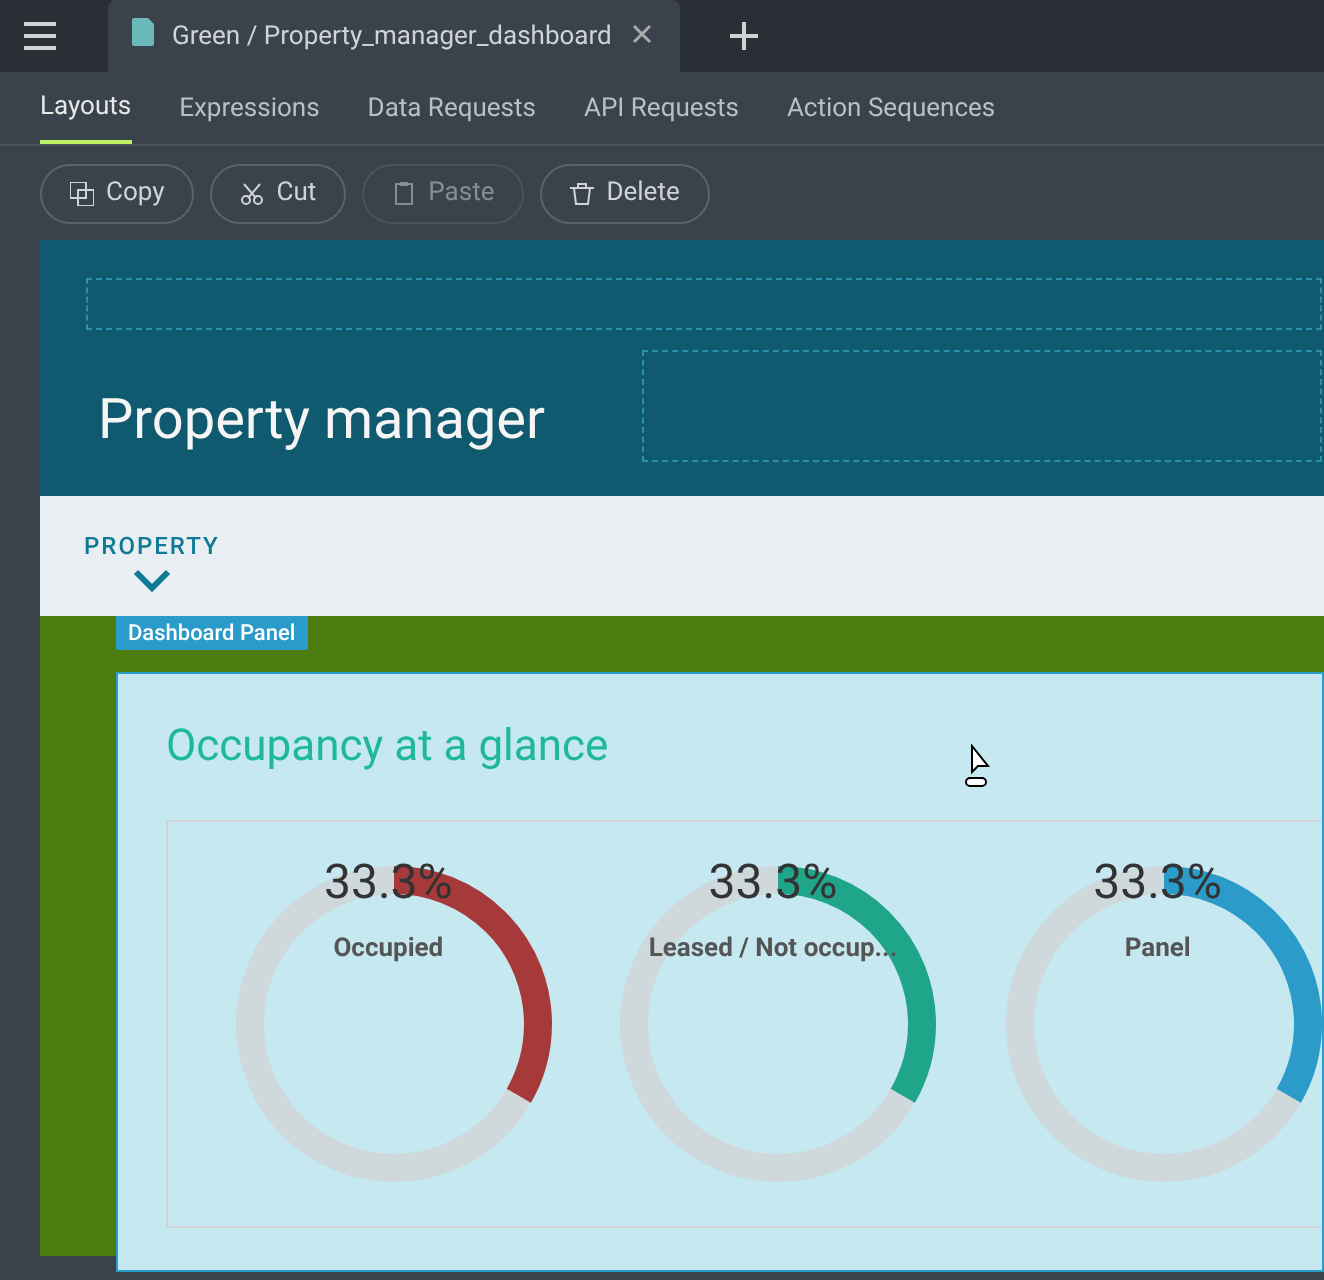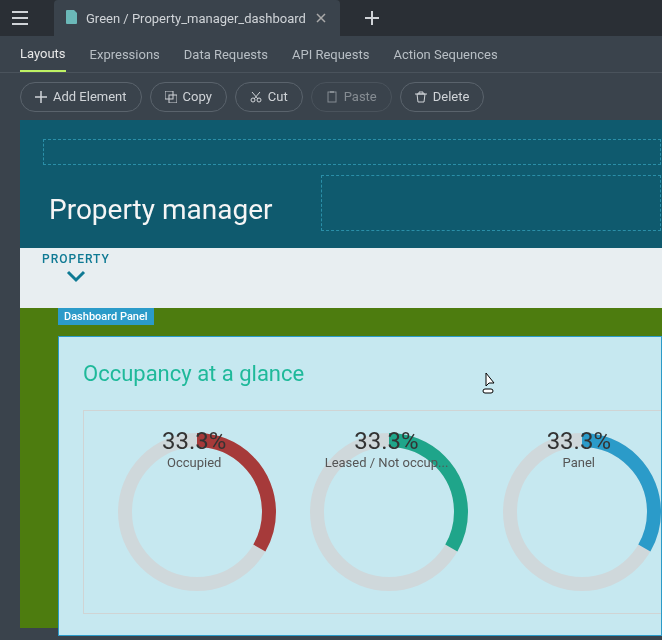--- a/index.html
+++ b/index.html
@@ -13,32 +13,32 @@
 .subtabs { background: #3a434c; height: 36px; display: flex; align-items: center; padding: 0 20px; gap: 24px; }
 .subtab { color: #b8bfc5; font-size: 13px; cursor: pointer; height: 36px; display: flex; align-items: center; }
 .subtab.active { color: #e8e8e8; border-bottom: 2px solid #bef264; }
 .toolbar { background: #3a434c; height: 48px; display: flex; align-items: center; padding: 0 20px; gap: 8px; border-top: 1px solid #4a535c; }
 .tool-btn { background: transparent; border: 1px solid #5a636c; color: #d0d4d8; border-radius: 16px; height: 30px; padding: 0 14px; display: flex; align-items: center; gap: 6px; font-size: 13px; cursor: pointer; }
 .tool-btn.disabled { opacity: 0.5; cursor: default; }
 .canvas-wrap { background: #3a434c; padding: 0 0 0 20px; height: calc(640px - 36px - 36px - 48px); overflow: hidden; }
 .canvas { background: #0f5a6e; height: 128px; position: relative; border: 1px dashed transparent; }
 .placeholder { position: absolute; border: 1px dashed #2a8fa8; }
 .page-title { color: #f5f5f5; font-size: 28px; font-weight: 400; position: absolute; left: 28px; top: 72px; }
-.section-bar { background: #e8eef1; height: 60px; display: flex; align-items: flex-start; padding: 4px 0 0 22px; flex-direction: column; gap: 0; }
+.section-bar { background: #e8eef1; height: 60px; display: flex; align-items: flex-start; padding: 18px 0 0 22px; flex-direction: column; gap: 0; }
 .section-label { color: #0f7a94; font-size: 12px; letter-spacing: 1px; font-weight: 500; }
 .chev { color: #0f7a94; margin-top: 2px; margin-left: 24px; }
 .workspace { background: #4d7c0f; padding: 14px 0 0 38px; position: relative; height: 320px; }
 .panel-badge { position: absolute; left: 38px; top: 0; background: #2b9bc9; color: #fff; font-size: 11px; padding: 2px 6px; font-weight: 500; }
 .panel { background: #c6e8f0; border: 1px solid #2b9bc9; margin-top: 14px; padding: 24px 0 32px 24px; height: 300px; }
 .panel-title { color: #1fb99a; font-size: 22px; font-weight: 400; margin-bottom: 24px; }
 .gauges { display: flex; gap: 28px; border-top: 1px solid #d0d4d4; border-left: 1px solid #d0d4d4; border-bottom: 1px solid #d0d4d4; padding: 16px 0 16px 28px; }
 .gauge { position: relative; width: 170px; height: 170px; display: flex; flex-direction: column; align-items: center; justify-content: flex-start; }
 .gauge svg { position: absolute; top: 0; left: 0; }
 .gauge-value { font-size: 24px; color: #333; font-weight: 400; z-index: 1; }
-.gauge-label { font-size: 13px; color: #555; margin-top: 0; z-index: 1; max-width: 130px; text-align: center; white-space: nowrap; overflow: hidden; text-overflow: ellipsis; }
+.gauge-label { font-size: 13px; color: #555; margin-top: 12px; z-index: 1; max-width: 130px; text-align: center; white-space: nowrap; overflow: hidden; text-overflow: ellipsis; font-weight: bold; }
 .cursor { position: absolute; left: 480px; top: 372px; z-index: 100; pointer-events: none; }
 </style>
 </head>
 <body>
 
 <div class="titlebar">
   <div class="menu-btn">
     <svg width="16" height="14" viewBox="0 0 16 14">
         <path d="M0 1h16M0 7h16M0 13h16" stroke="currentColor" stroke-width="2"></path>
       </svg>
@@ -65,26 +65,20 @@
 
 <div class="subtabs" id="subtabs">
     <div class="subtab active">Layouts</div>
     <div class="subtab">Expressions</div>
     <div class="subtab">Data Requests</div>
     <div class="subtab">API Requests</div>
     <div class="subtab">Action Sequences</div>
   </div>
 
 <div class="toolbar">
-  <button class="tool-btn">
-    <svg width="12" height="12" viewBox="0 0 12 12">
-        <path d="M6 0v12M0 6h12" stroke="currentColor" stroke-width="1.5"></path>
-      </svg>
-    <span>Add Element</span>
-  </button>
   <button class="tool-btn">
     <svg width="12" height="12" viewBox="0 0 12 12">
         <rect x="0" y="0" width="8" height="8" fill="none" stroke="currentColor"></rect>
         <rect x="4" y="4" width="8" height="8" fill="none" stroke="currentColor"></rect>
       </svg>
     <span>Copy</span>
   </button>
   <button class="tool-btn">
     <svg width="12" height="12" viewBox="0 0 12 12">
         <circle cx="3" cy="9" r="2" fill="none" stroke="currentColor"></circle>

